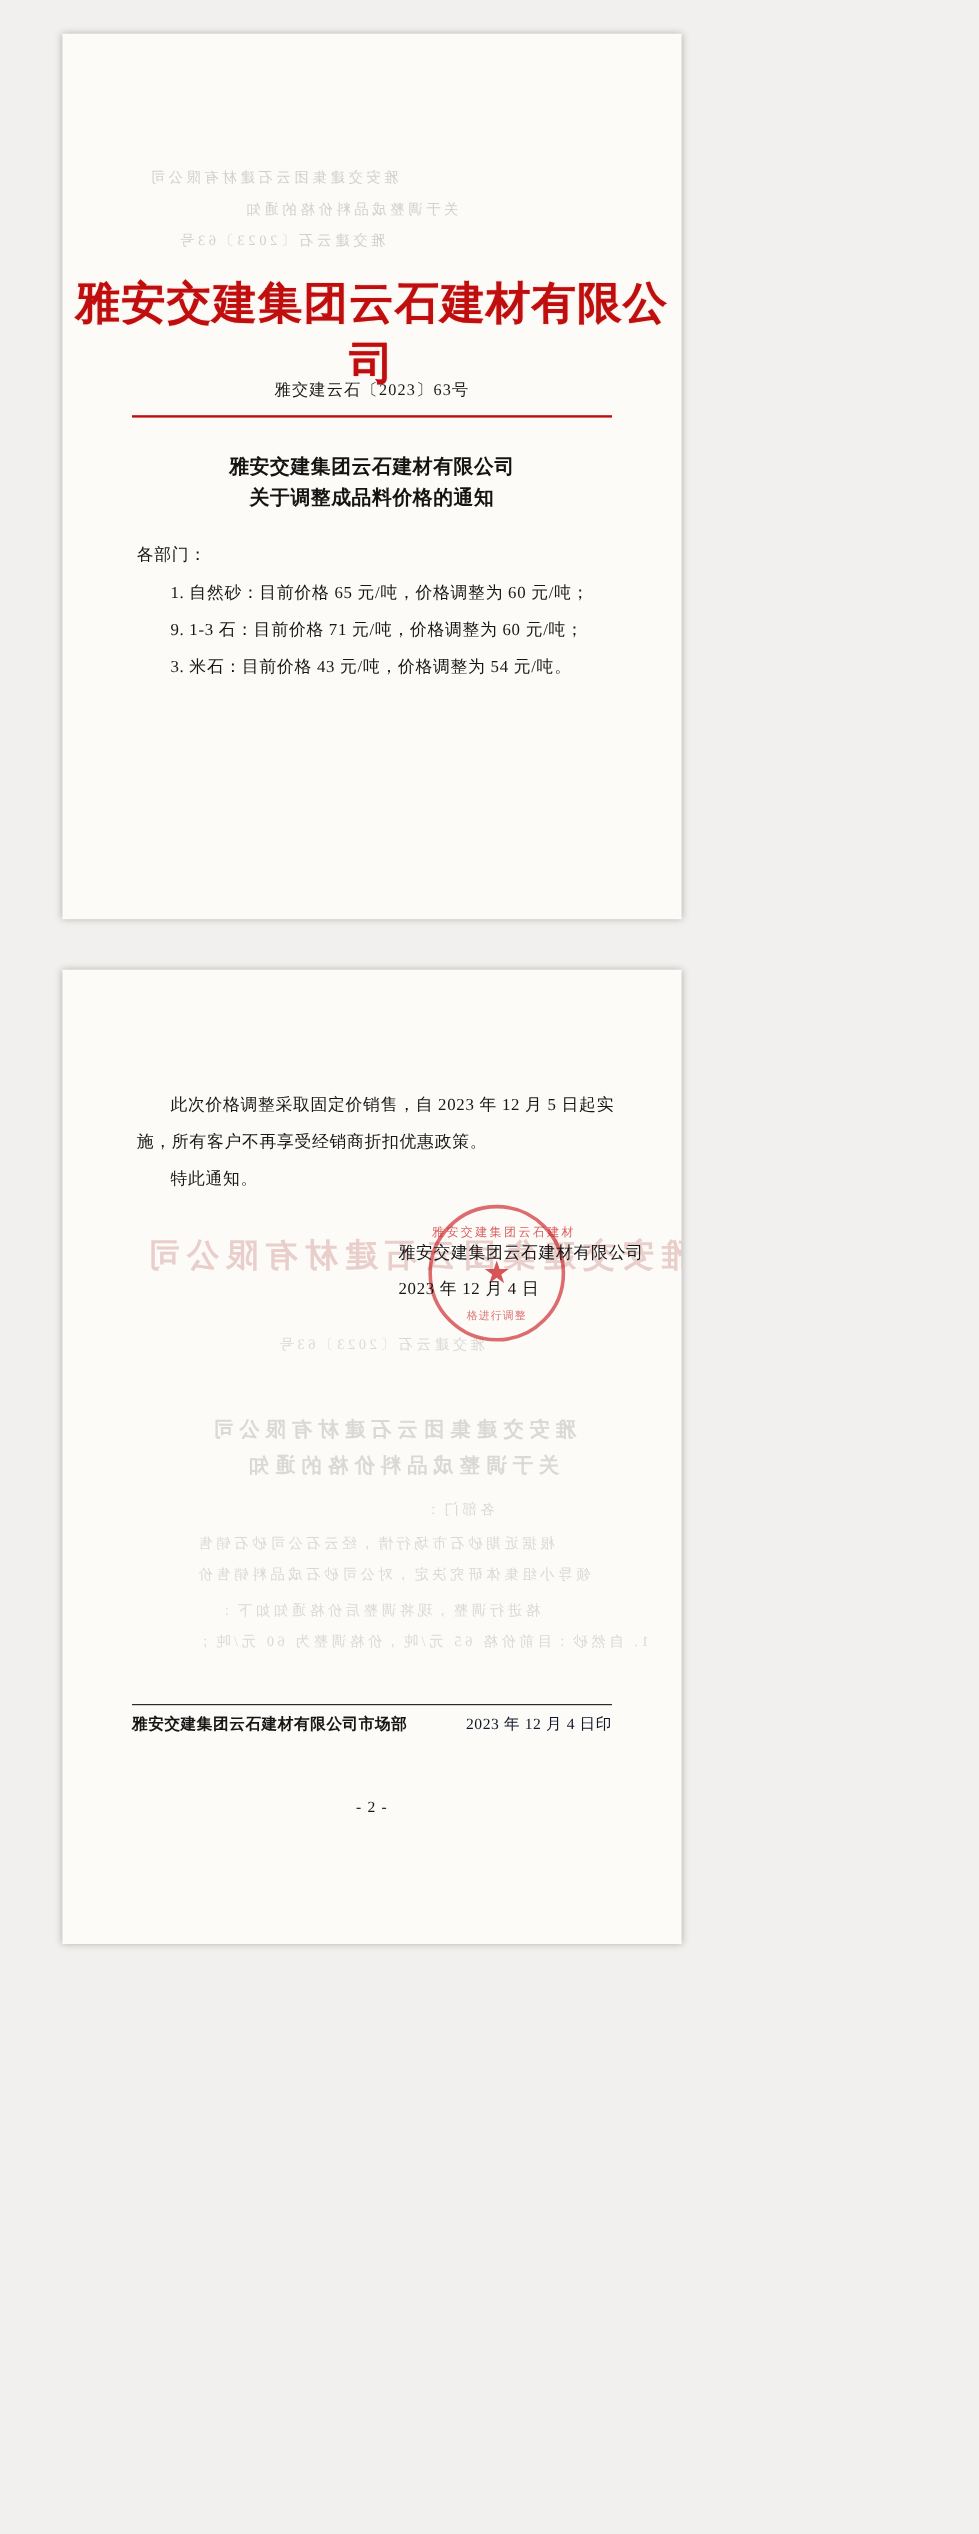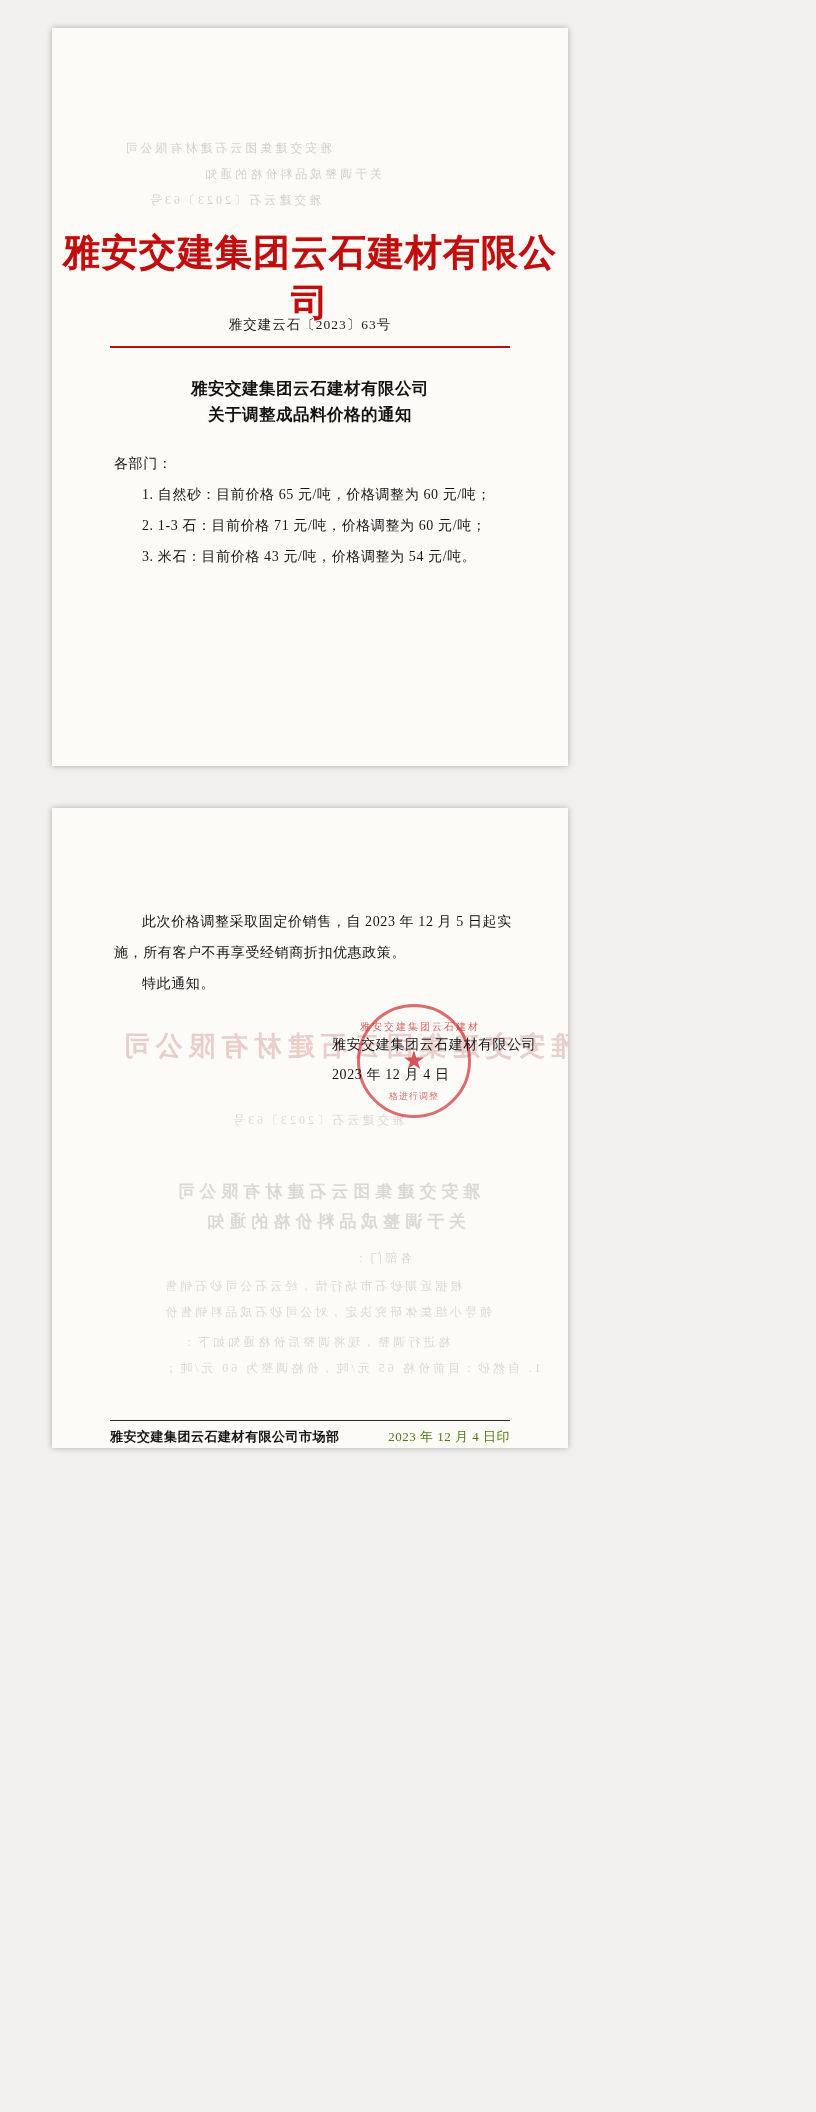--- a/index.html
+++ b/index.html
@@ -33,21 +33,21 @@
   .page-one {
     left: 52px;
     top: 28px;
     width: 516px;
     height: 738px;
   }
   .page-two {
     left: 52px;
     top: 808px;
     width: 516px;
-    height: 640px;
+    height: 812px;
   }
 
   
   .ghost {
     position: absolute;
     color: rgba(110,110,110,0.30);
     font-size: 12px;
     letter-spacing: 3px;
     white-space: nowrap;
     transform: scaleX(-1);
@@ -227,21 +227,21 @@
     font-size: 13px;
     color: #161616;
     letter-spacing: 0.5px;
     font-weight: bold;
   }
   .footer-right {
     position: absolute;
     right: 58px;
     top: 620px;
     font-size: 13px;
-    color: #4d7c0f;
+    color: #0f172a;
     letter-spacing: 0.5px;
   }
   .page-num {
     position: absolute;
     left: 0; right: 0;
     top: 690px;
     text-align: center;
     font-size: 13px;
     color: #161616;
     letter-spacing: 1px;
@@ -265,21 +265,21 @@
     <div class="red-rule"></div>
 
     <div class="doc-heading">
       <div>雅安交建集团云石建材有限公司</div>
       <div>关于调整成品料价格的通知</div>
     </div>
 
     <div class="body-block">
       <p>各部门：</p>
       <p class="indent2">1. 自然砂：目前价格 65 元/吨，价格调整为 60 元/吨；</p>
-      <p class="indent2">2. 1-3 石：目前价格 71 元/吨，价格调整为 60 元/吨；</p>
+      <p class="indent2">9. 1-3 石：目前价格 71 元/吨，价格调整为 60 元/吨；</p>
       <p class="indent2">3. 米石：目前价格 43 元/吨，价格调整为 54 元/吨。</p>
     </div>
   </div>
 
   <div class="doc-page page-two">
 
     <div class="p2-body">
       <p class="indent2">此次价格调整采取固定价销售，自 2023 年 12 月 5 日起实施，所有客户不再享受经销商折扣优惠政策。</p>
       <p class="indent2">特此通知。</p>
     </div>

